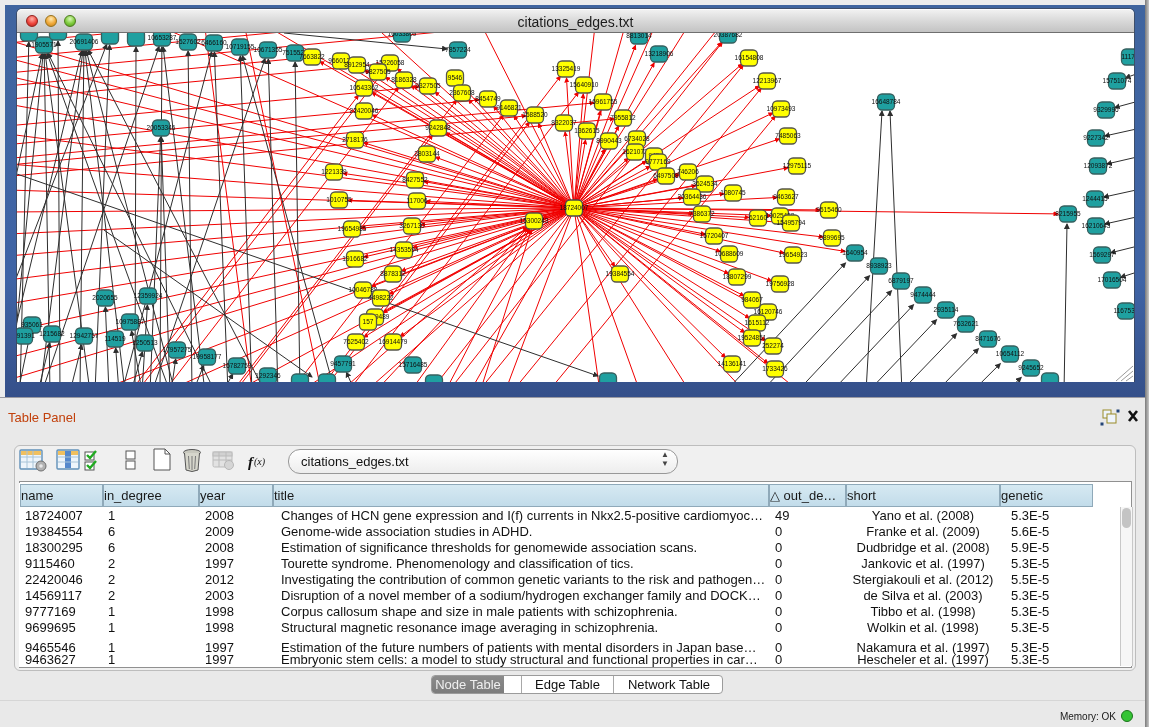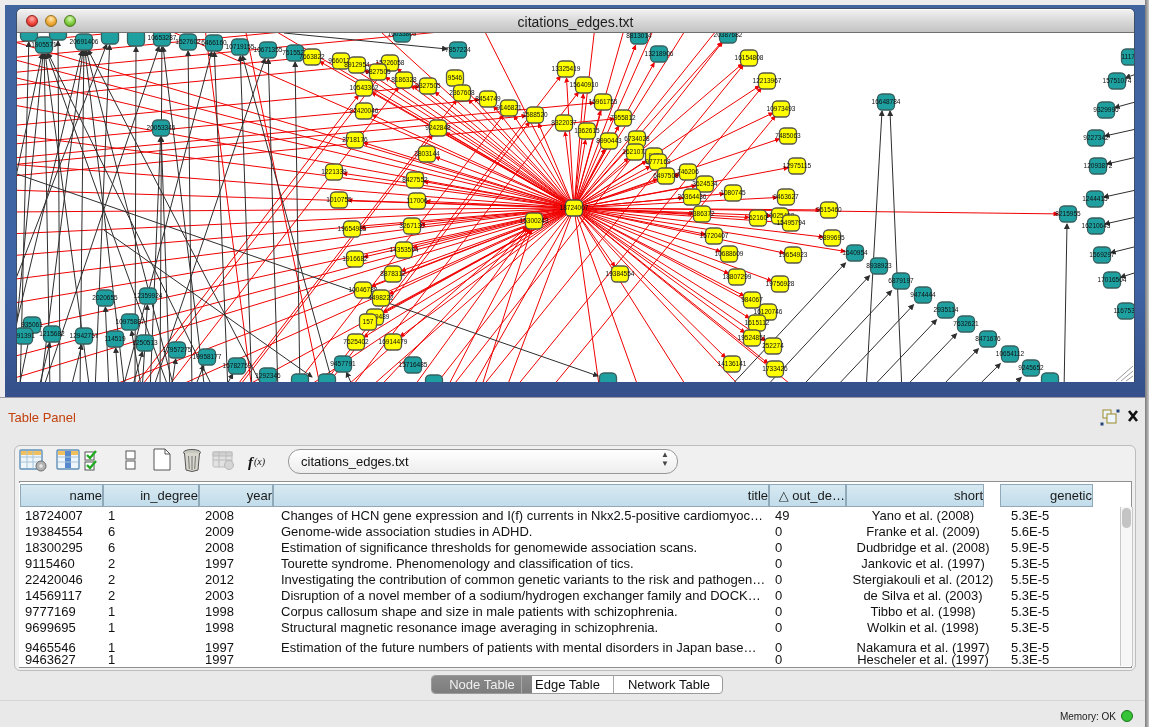--- a/index.html
+++ b/index.html
@@ -21,32 +21,32 @@
   border-top:1px solid #9a9aa2}
 #tp-label {position:absolute;left:8px;top:12px;font-size:13px;color:#c2410c}
 #browser {position:absolute;left:14px;top:47px;width:1122px;height:226px;background:#f0f0f0;
   border:1px solid #bdbdbd;border-radius:6px}
 #combo {position:absolute;left:288px;top:449px;width:390px;height:25px;background:linear-gradient(#ffffff,#ededed);
   border:1px solid #989898;border-radius:12px;font-size:13px;color:#111;line-height:23px;padding-left:12px}
 #combo .arr {position:absolute;right:8px;top:0;font-size:8px;color:#444;line-height:9px;text-align:center}
 #tablewrap {position:absolute;left:19px;top:481px;width:1113px;height:187px;background:#fff;border:1px solid #909090}
 #thead {position:absolute;left:19px;top:483px;width:1112px;height:24px;background:#fff}
 .th {position:absolute;top:1px;height:23px;background:linear-gradient(#d6e9f2,#c2dcea);border:1px solid #8fa9b9;
-  font-size:13px;color:#1a1a1a;text-align:right;line-height:22px;overflow:hidden}
+  font-size:13px;color:#1a1a1a;text-align:left;line-height:22px;overflow:hidden}
 #tbody {position:absolute;left:19px;top:507px;width:1101px;height:160px;background:#fff;overflow:hidden}
 .tr {position:absolute;left:0;width:1101px;height:16px;font-size:13px;color:#111;white-space:nowrap}
 .tr span {position:absolute;top:0;line-height:16px}
 .c0 {left:6px} .c1 {left:89px} .c2 {left:186px} .c3 {left:262px;width:486px;overflow:hidden}
 .c4 {left:756px} .c5 {left:809px;width:190px;text-align:center} .c6 {left:992px}
 #scroll {position:absolute;left:1120px;top:507px;width:13px;height:159px;background:#f6f6f6;border-left:1px solid #c8c8c8;border-right:1px solid #c8c8c8}
 #thumb {position:absolute;left:1px;top:1px;width:9px;height:20px;background:#c4c4c4;border-radius:5px}
 #tabs {position:absolute;left:431px;top:675px;width:292px;height:19px;border:1px solid #9b9b9b;border-radius:4px;
   background:#fff;overflow:hidden;font-size:13px;text-align:center}
 #tabs .seg {position:absolute;top:0;height:19px;line-height:18px;color:#111}
-#seg1 {left:0;width:100px;background:linear-gradient(#8b8b8b,#7b7b7b);color:#f0f0f0 !important}
+#seg1 {left:0;width:72px;background:linear-gradient(#8b8b8b,#7b7b7b);color:#f0f0f0 !important}
 #seg2 {left:89px;width:92px;border-left:1px solid #a8a8a8}
 #seg3 {left:181px;width:111px;border-left:1px solid #a8a8a8}
 #status {position:absolute;left:0;top:700px;width:1149px;height:27px;border-top:1px solid #d6d6d6}
 #mem {position:absolute;right:33px;top:10px;font-size:10px;color:#1a1a1a}
 #dot {position:absolute;right:16px;top:9px;width:12px;height:12px;border-radius:50%;background:#35c435;border:1px solid #1c741c}
 </style></head><body>
 <div id="root">
 <div id="bluepanel"></div>
 <div id="win">
   <div id="titlebar">
@@ -615,21 +615,21 @@
 <text x="254" y="465" font-family="Liberation Serif, serif" font-style="italic" font-size="10" fill="#111">(x)</text>
 </svg>
 <div id="combo">citations_edges.txt<span class="arr">▲<br>▼</span></div>
 <div id="tablewrap"></div>
 <div id="thead">
   <div class="th" style="left:1px;width:83px">name</div>
   <div class="th" style="left:84px;width:96px">in_degree</div>
   <div class="th" style="left:180px;width:74px">year</div>
   <div class="th" style="left:254px;width:496px">title</div>
   <div class="th" style="left:750px;width:77px">△ out_de…</div>
-  <div class="th" style="left:827px;width:138px">short</div>
+  <div class="th" style="left:827px;width:154px">short</div>
   <div class="th" style="left:981px;width:93px">genetic</div>
 </div>
 <div id="tbody">
 <div class="tr" style="top:1px">
         <span class="c0">18724007</span>
         <span class="c1">1</span>
         <span class="c2">2008</span>
         <span class="c3">Changes of HCN gene expression and I(f) currents in Nkx2.5-positive cardiomyoc…</span>
         <span class="c4">49</span>
         <span class="c5">Yano et al. (2008)</span>
@@ -704,20 +704,21 @@
         <span class="c2">1997</span>
         <span class="c3">Estimation of the future numbers of patients with mental disorders in Japan base…</span>
         <span class="c4">0</span>
         <span class="c5">Nakamura et al. (1997)</span>
         <span class="c6">5.3E-5</span>
       </div>
 <div class="tr" style="top:145px">
         <span class="c0">9463627</span>
         <span class="c1">1</span>
         <span class="c2">1997</span>
+        <span class="c3">Embryonic stem cells: a model to study structural and functional properties in car…</span>
         <span class="c4">0</span>
         <span class="c5">Hescheler et al. (1997)</span>
         <span class="c6">5.3E-5</span>
       </div>
 </div>
 <div id="scroll">
       <div id="thumb"></div>
     </div>
 <div id="tabs">
   <div class="seg" id="seg1">Node Table</div>

